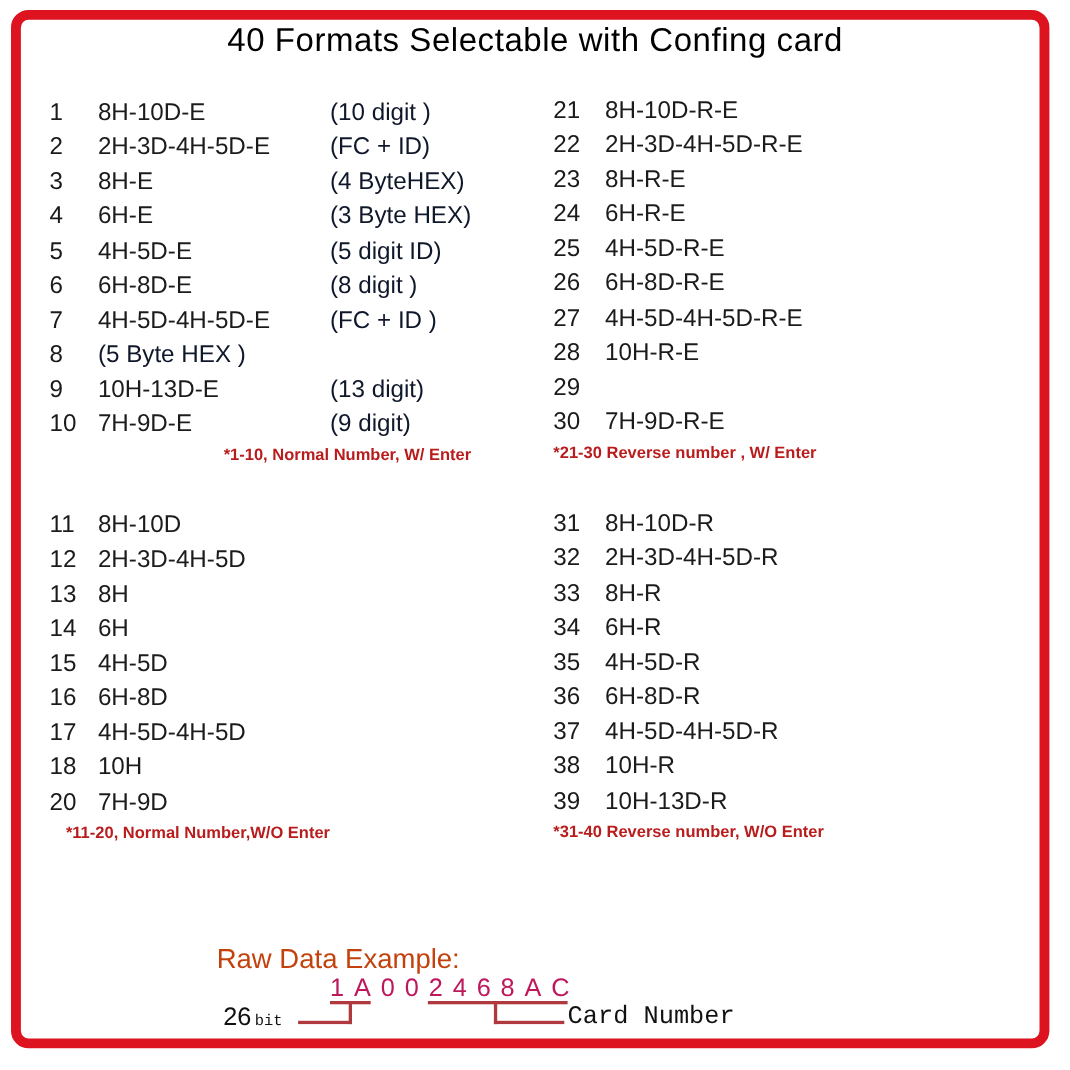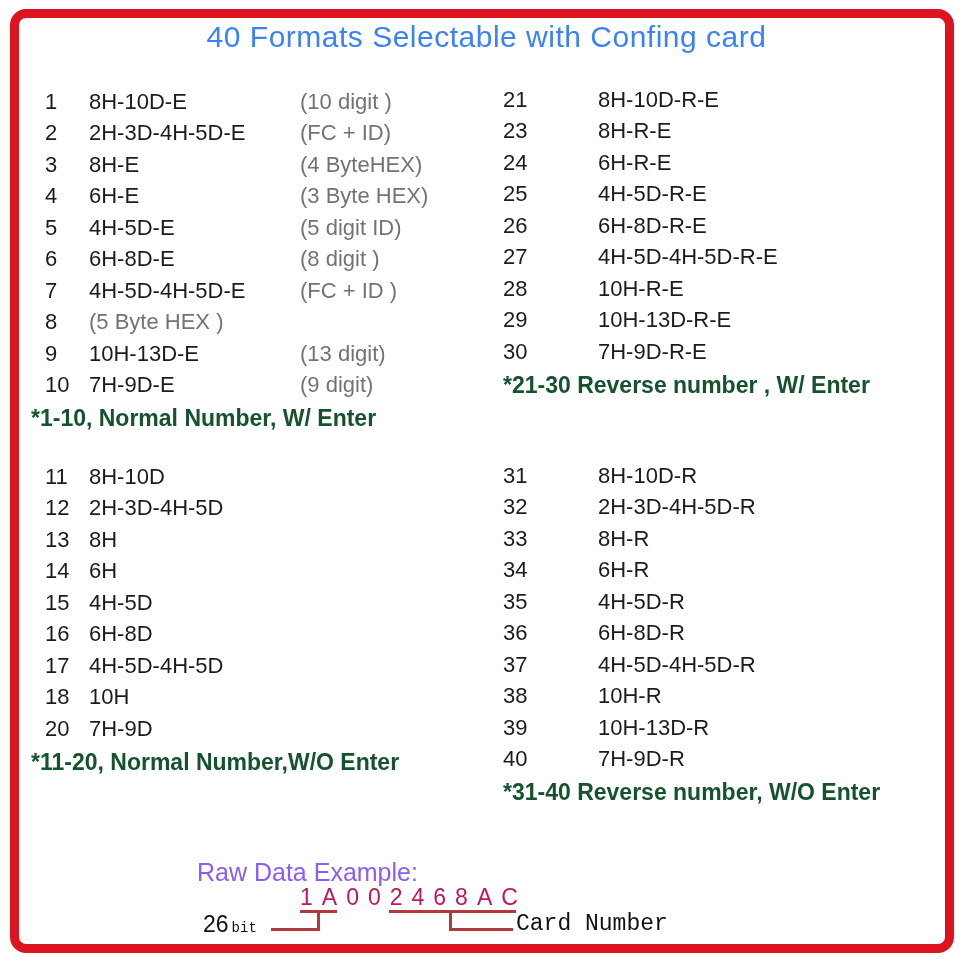--- a/index.html
+++ b/index.html
@@ -1,34 +1,34 @@
 <!DOCTYPE html>
 <html><head>
 <meta charset="utf-8">
 <style>
   html,body{margin:0;padding:0;background:#ffffff;}
   .page{position:relative;width:973px;height:973px;background:#ffffff;overflow:hidden;
         font-family:"Liberation Sans",sans-serif;color:#1b1b1b;}
   .frame{position:absolute;left:10px;top:9px;width:926px;height:926px;
          border:9px solid #dd1420;border-radius:16px;background:#ffffff;}
   .title{position:absolute;left:0;top:20px;width:100%;text-align:center;
-         font-size:30px;color:#3b82f6;letter-spacing:0.5px;}
+         font-size:30px;color:#000000;letter-spacing:0.5px;}
   .group{position:absolute;font-size:22px;}
   .row{display:grid;height:31.5px;align-items:center;white-space:nowrap;}
   .group.left .row{grid-template-columns:44px 211px auto;}
-  .group.right .row{grid-template-columns:47px auto;gap:48px;}
+  .group.right .row{grid-template-columns:47px auto;}
   .num,.code{color:#1b1b1b;}
-  .note{color:#737373;}
-  .footnote{margin-top:4px;font-size:23px;font-weight:bold;color:#14532d;white-space:nowrap;}
+  .note{color:#0f172a;}
+  .footnote{margin-top:4px;font-size:15px;font-weight:bold;color:#b91c1c;white-space:nowrap;text-align:right;}
   .group.left .footnote{margin-left:-14px;}
   .g0{left:45px;top:86px;}
   .g1{left:503px;top:84px;}
   .g2{left:45px;top:461px;}
   .g3{left:503px;top:460px;}
-  .raw-heading{position:absolute;left:197px;top:858px;font-size:25px;color:#8b5cf6;}
+  .raw-heading{position:absolute;left:197px;top:858px;font-size:25px;color:#c2410c;}
   .raw-digits{position:absolute;left:300px;top:884px;font-size:23px;letter-spacing:9px;color:#be185d;text-align:right;}
   .line{position:absolute;background:#b0393f;}
   .u1{left:300px;top:910px;width:37px;height:3px;}
   .u2{left:389px;top:910px;width:127px;height:3px;}
   .v1{left:317px;top:910px;width:3px;height:21px;}
   .v2{left:449px;top:910px;width:3px;height:21px;}
   .h1{left:271px;top:928px;width:49px;height:3px;}
   .h2{left:449px;top:928px;width:64px;height:3px;}
   .bit-label{position:absolute;left:203px;top:911px;display:flex;align-items:baseline;color:#111;}
   .bit-num{font-size:23px;font-family:"Liberation Sans",sans-serif;}
@@ -99,20 +99,24 @@
     <div class="footnote">*1-10, Normal Number, W/ Enter</div>
   </div>
 
   <div class="group right g1">
     <div class="rows">
         <div class="row">
           <span class="num">21</span>
           <span class="code">8H-10D-R-E</span>
         </div>
         <div class="row">
+          <span class="num">22</span>
+          <span class="code">2H-3D-4H-5D-R-E</span>
+        </div>
+        <div class="row">
           <span class="num">23</span>
           <span class="code">8H-R-E</span>
         </div>
         <div class="row">
           <span class="num">24</span>
           <span class="code">6H-R-E</span>
         </div>
         <div class="row">
           <span class="num">25</span>
           <span class="code">4H-5D-R-E</span>
@@ -124,21 +128,20 @@
         <div class="row">
           <span class="num">27</span>
           <span class="code">4H-5D-4H-5D-R-E</span>
         </div>
         <div class="row">
           <span class="num">28</span>
           <span class="code">10H-R-E</span>
         </div>
         <div class="row">
           <span class="num">29</span>
-          <span class="code">10H-13D-R-E</span>
         </div>
         <div class="row">
           <span class="num">30</span>
           <span class="code">7H-9D-R-E</span>
         </div>
       </div>
     <div class="footnote">*21-30 Reverse number , W/ Enter</div>
   </div>
 
   <div class="group left g2">
@@ -213,24 +216,20 @@
           <span class="num">37</span>
           <span class="code">4H-5D-4H-5D-R</span>
         </div>
         <div class="row">
           <span class="num">38</span>
           <span class="code">10H-R</span>
         </div>
         <div class="row">
           <span class="num">39</span>
           <span class="code">10H-13D-R</span>
-        </div>
-        <div class="row">
-          <span class="num">40</span>
-          <span class="code">7H-9D-R</span>
         </div>
       </div>
     <div class="footnote">*31-40 Reverse number, W/O Enter</div>
   </div>
 
   <div class="raw-heading">Raw Data Example:</div>
   <div class="raw-digits">1A002468AC</div>
 
   <div class="line u1"></div>
   <div class="line u2"></div>

